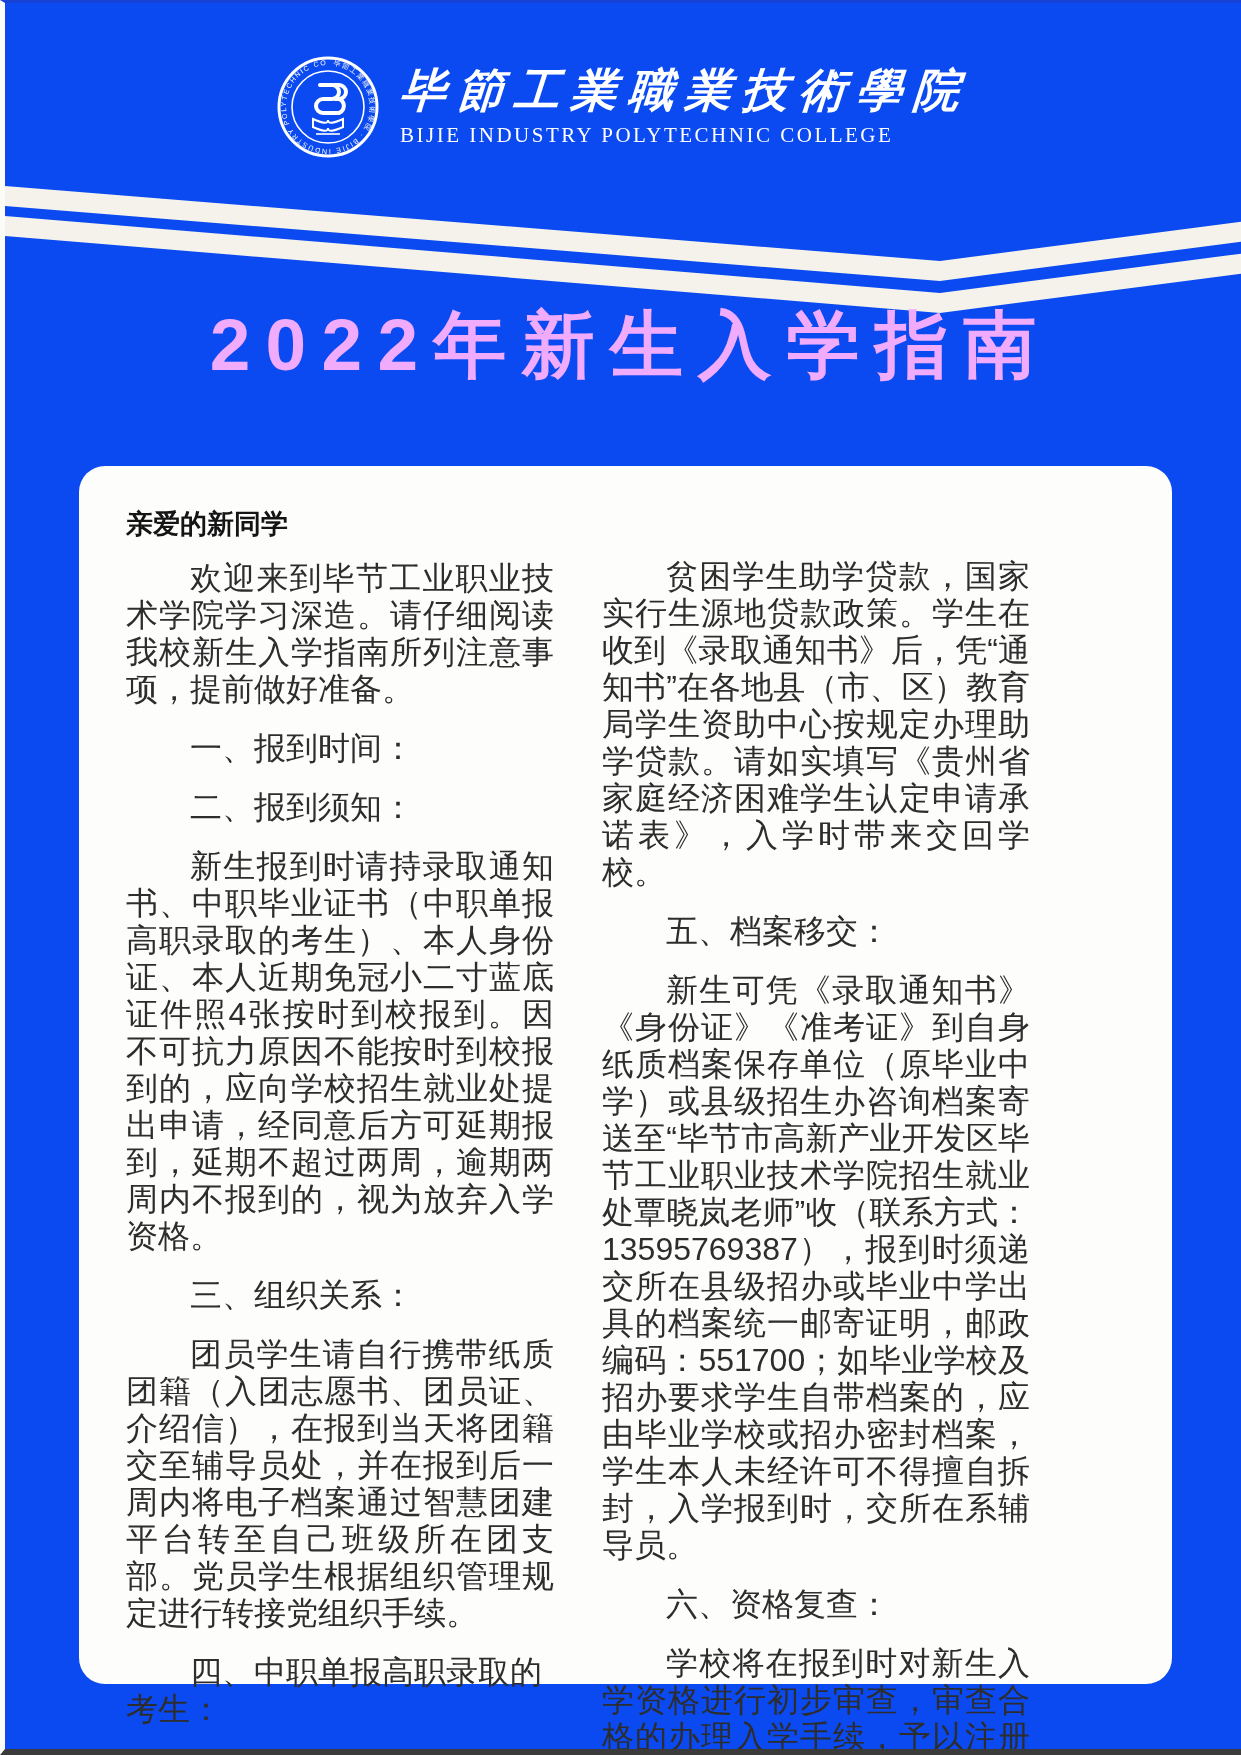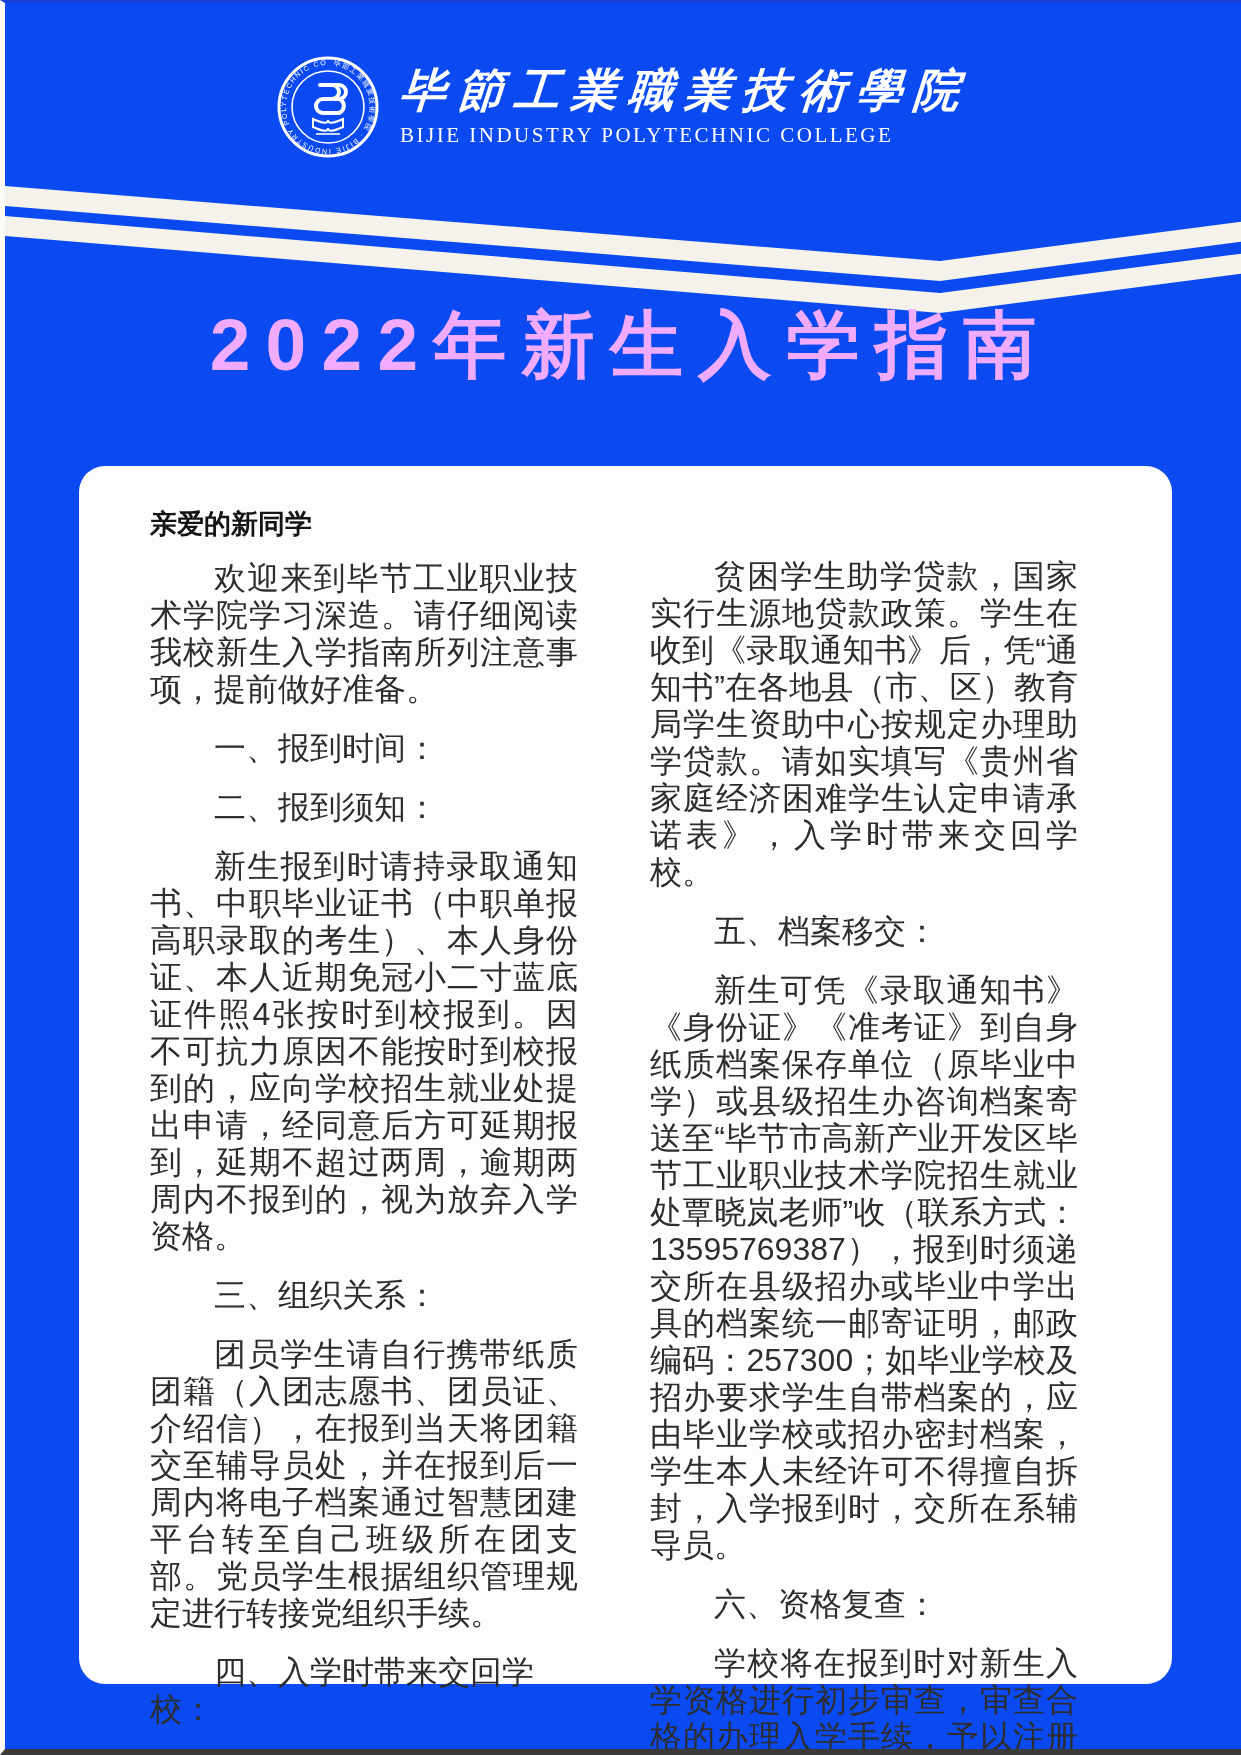--- a/index.html
+++ b/index.html
@@ -18,21 +18,21 @@
             font-family:"Liberation Serif",serif;}
   
   .chevrons{position:absolute;top:0;left:0;width:1241px;height:340px;pointer-events:none;}
   
   .title{position:absolute;top:294px;left:0;width:100%;margin:0;text-align:center;
          color:#f0abfc;font-size:73px;font-weight:900;letter-spacing:0.21em;text-indent:0.21em;
          font-family:"Liberation Sans",sans-serif;}
   
   .card{position:absolute;top:463px;left:74px;width:1093px;height:1218px;background:#fdfdfc;
         border-radius:26px;box-sizing:border-box;padding:40px 0 0 47px;display:flex;gap:48px;}
-  .col{width:428px;color:#2d2d2d;margin-left:24px;}
+  .col{width:428px;color:#2d2d2d;}
   .col-right{padding-top:52px;}
   .greeting{font-size:27px;font-weight:700;color:#141414;margin:0 0 18px 0;}
   .para,.sec-heading{font-size:32px;line-height:37px;margin:0 0 22px 0;text-indent:2em;
         text-align:justify;text-justify:inter-character;}
   .sec-heading{text-align:left;}
 </style>
 </head>
 <body>
 
 <div class="page">
@@ -69,25 +69,25 @@
 
   <main class="card">
     <div class="col col-left">
       <h2 class="greeting">亲爱的新同学</h2>
       <p class="para">欢迎来到毕节工业职业技术学院学习深造。请仔细阅读我校新生入学指南所列注意事项，提前做好准备。</p>
       <p class="sec-heading">一、报到时间：</p>
       <p class="sec-heading">二、报到须知：</p>
       <p class="para">新生报到时请持录取通知书、中职毕业证书（中职单报高职录取的考生）、本人身份证、本人近期免冠小二寸蓝底证件照4张按时到校报到。因不可抗力原因不能按时到校报到的，应向学校招生就业处提出申请，经同意后方可延期报到，延期不超过两周，逾期两周内不报到的，视为放弃入学资格。</p>
       <p class="sec-heading">三、组织关系：</p>
       <p class="para">团员学生请自行携带纸质团籍（入团志愿书、团员证、介绍信），在报到当天将团籍交至辅导员处，并在报到后一周内将电子档案通过智慧团建平台转至自己班级所在团支部。党员学生根据组织管理规定进行转接党组织手续。</p>
-      <p class="sec-heading">四、入学时带来交回学校：</p>
+      <p class="sec-heading">四、中职单报高职录取的考生：</p>
     </div>
     <div class="col col-right">
       <p class="para">贫困学生助学贷款，国家实行生源地贷款政策。学生在收到《录取通知书》后，凭“通知书”在各地县（市、区）教育局学生资助中心按规定办理助学贷款。请如实填写《贵州省家庭经济困难学生认定申请承诺表》，入学时带来交回学校。</p>
       <p class="sec-heading">五、档案移交：</p>
-      <p class="para">新生可凭《录取通知书》《身份证》《准考证》到自身纸质档案保存单位（原毕业中学）或县级招生办咨询档案寄送至“毕节市高新产业开发区毕节工业职业技术学院招生就业处覃晓岚老师”收（联系方式：13595769387），报到时须递交所在县级招办或毕业中学出具的档案统一邮寄证明，邮政编码：257300；如毕业学校及招办要求学生自带档案的，应由毕业学校或招办密封档案，学生本人未经许可不得擅自拆封，入学报到时，交所在系辅导员。</p>
+      <p class="para">新生可凭《录取通知书》《身份证》《准考证》到自身纸质档案保存单位（原毕业中学）或县级招生办咨询档案寄送至“毕节市高新产业开发区毕节工业职业技术学院招生就业处覃晓岚老师”收（联系方式：13595769387），报到时须递交所在县级招办或毕业中学出具的档案统一邮寄证明，邮政编码：551700；如毕业学校及招办要求学生自带档案的，应由毕业学校或招办密封档案，学生本人未经许可不得擅自拆封，入学报到时，交所在系辅导员。</p>
       <p class="sec-heading">六、资格复查：</p>
       <p class="para">学校将在报到时对新生入学资格进行初步审查，审查合格的办理入学手续，予以注册学籍。审查时如发现新生录取通知书、考生信息等证明材料与本人实际情况不符或者有其他违反国家招生考试规定情形的，取消入学资格。</p>
       <p class="para">学生入学后，学校在3个月内按照国家</p>
     </div>
   </main>
 
 </div>
 
 </body></html>

